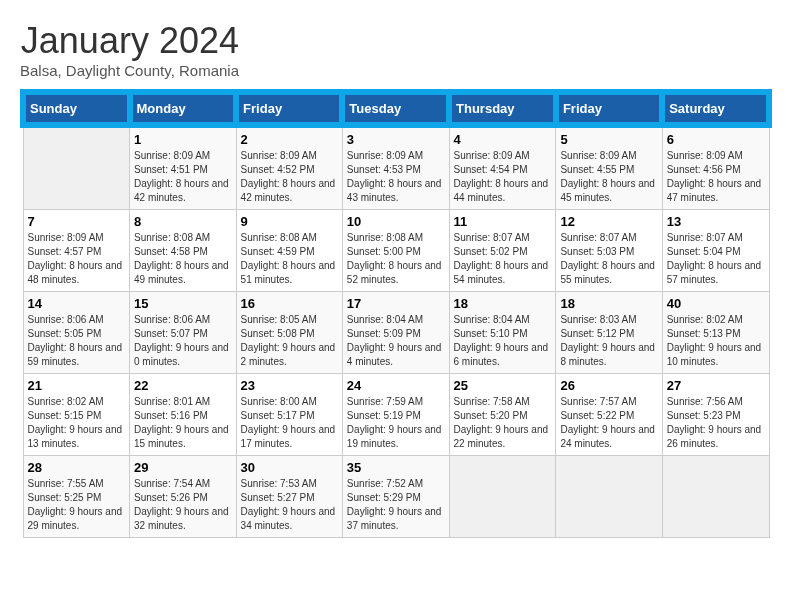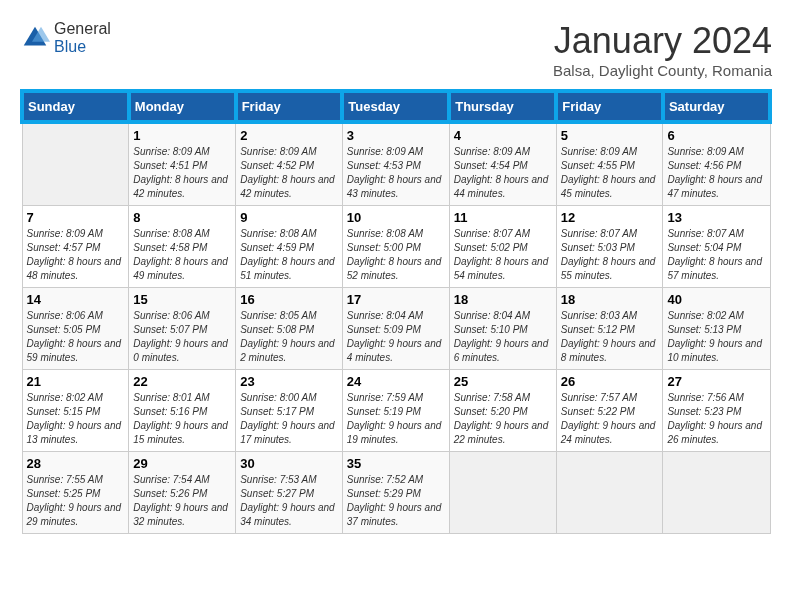--- a/index.html
+++ b/index.html
@@ -48,21 +48,21 @@
       border-collapse: collapse;
       font-size: 11px;
     }
     thead tr th {
       background-color: #1a5fa8;
       color: #fff;
       padding: 6px 4px;
       text-align: left;
       font-size: 13px;
       font-weight: bold;
-      border: 4px solid #0ea5e9;
+      border: 6px solid #0ea5e9;
     }
     tbody tr td {
       border: 1px solid #ccc;
       vertical-align: top;
       padding: 4px;
       width: 108px;
       min-height: 80px;
     }
     tbody tr:nth-child(odd) {
       background-color: #f9f9f9;
@@ -72,40 +72,29 @@
     }
     .day-number {
       font-weight: bold;
       font-size: 13px;
       margin-bottom: 2px;
     }
     .day-info {
       font-size: 10px;
       color: #333;
       line-height: 1.4;
-      font-style: italic;
     }
     .empty-cell {
       background-color: #f0f0f0 !important;
     }
   </style>
 </head>
 <body>
 
 <div class="header">
-  <div class="logo">
-    <svg class="logo-icon" viewBox="0 0 40 40">
-      <polygon points="20,5 35,30 5,30" fill="#1a5fa8"></polygon>
-      <polygon points="28,5 40,25 16,25" fill="#5ba3e0" opacity="0.6"></polygon>
-    </svg>
-    <div>
-      <span class="logo-general">General</span><br>
-      <span class="logo-blue">Blue</span>
-    </div>
-  </div>
   <div class="title-section">
     <div class="calendar-title">January 2024</div>
     <div class="calendar-subtitle">Balsa, Daylight County, Romania</div>
   </div>
 </div>
 
 <table>
   <thead>
     <tr>
     <th>Sunday</th>

